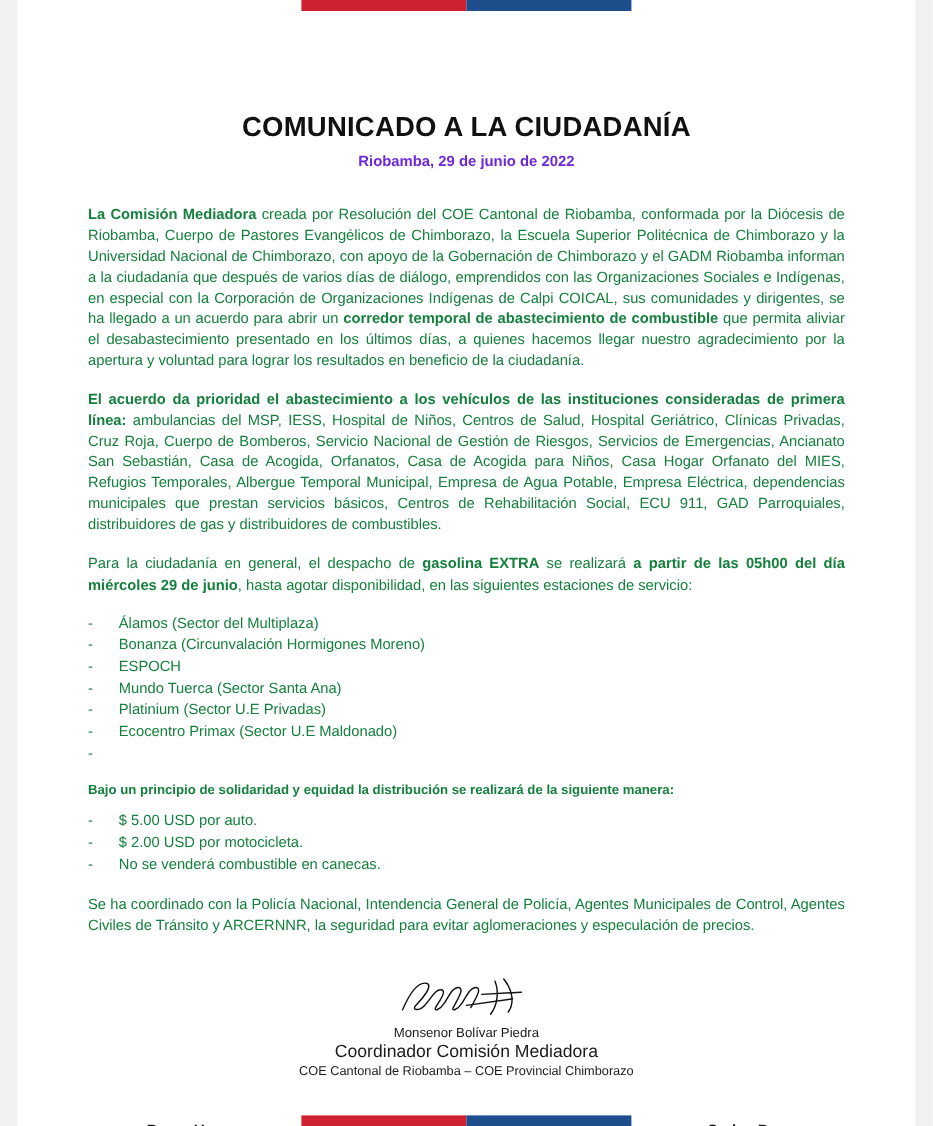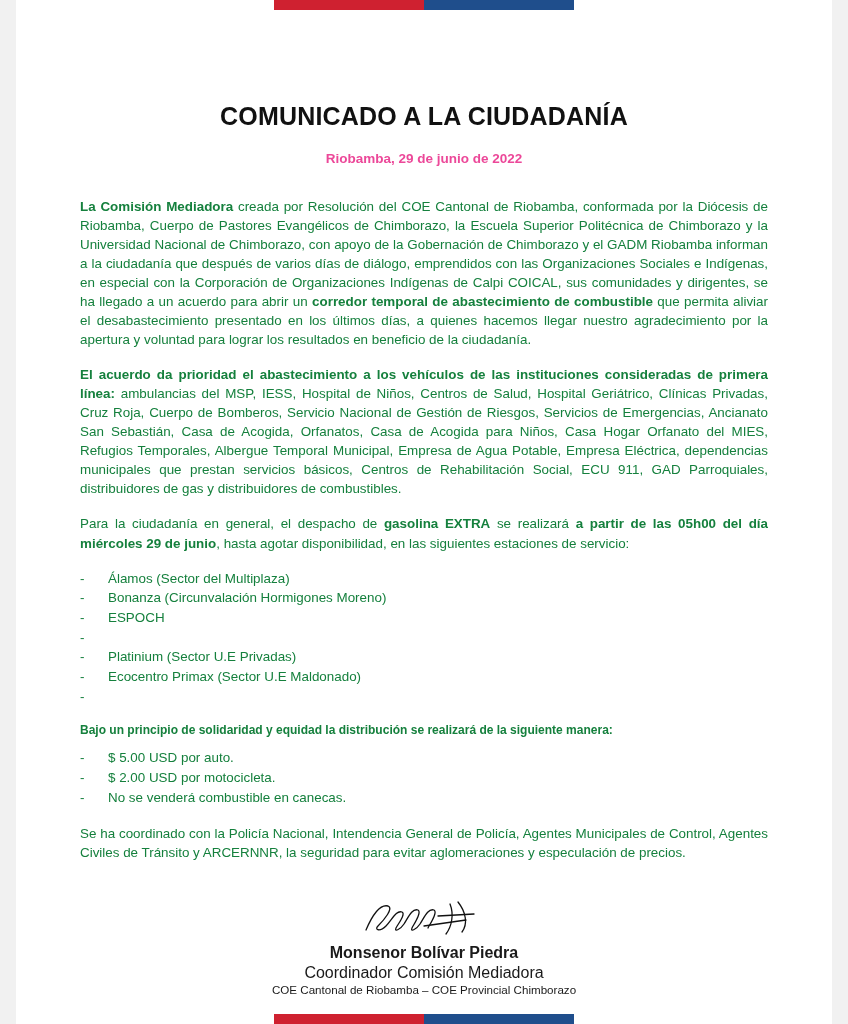--- a/index.html
+++ b/index.html
@@ -53,22 +53,22 @@
     font-weight: bold;
     letter-spacing: 0.2px;
     margin: 0;
     padding-top: 102px;
     color: #111111;
   }
   .doc-date {
     text-align: center;
     font-size: 13.5px;
     font-weight: bold;
-    margin-top: 20px;
-    color: #ec4899;
+    margin-top: 8px;
+    color: #6d28d9;
   }
 
   .body-text {
     margin-top: 31px;
     font-size: 13.4px;
     line-height: 1.42;
     text-align: justify;
     color: #15803d;
   }
   .para {
@@ -102,22 +102,22 @@
   .signature-area {
     margin-top: 34px;
     text-align: center;
   }
   .signature-mark {
     height: 46px;
     display: block;
     margin: 0 auto;
   }
   .sig-name {
-    font-size: 16px;
-    font-weight: bold;
+    font-size: 12px;
+    font-weight: normal;
     margin-top: 2px;
   }
   .sig-role {
     font-size: 16px;
     margin-top: 2px;
   }
   .sig-role2 {
     font-size: 11.6px;
     margin-top: 1px;
   }
@@ -175,20 +175,21 @@
         <li>
           <span class="dash">-</span>
           <span>Bonanza (Circunvalación Hormigones Moreno)</span>
         </li>
         <li>
           <span class="dash">-</span>
           <span>ESPOCH</span>
         </li>
         <li>
           <span class="dash">-</span>
+          <span>Mundo Tuerca (Sector Santa Ana)</span>
         </li>
         <li>
           <span class="dash">-</span>
           <span>Platinium (Sector U.E Privadas)</span>
         </li>
         <li>
           <span class="dash">-</span>
           <span>Ecocentro Primax (Sector U.E Maldonado)</span>
         </li>
         <li>

